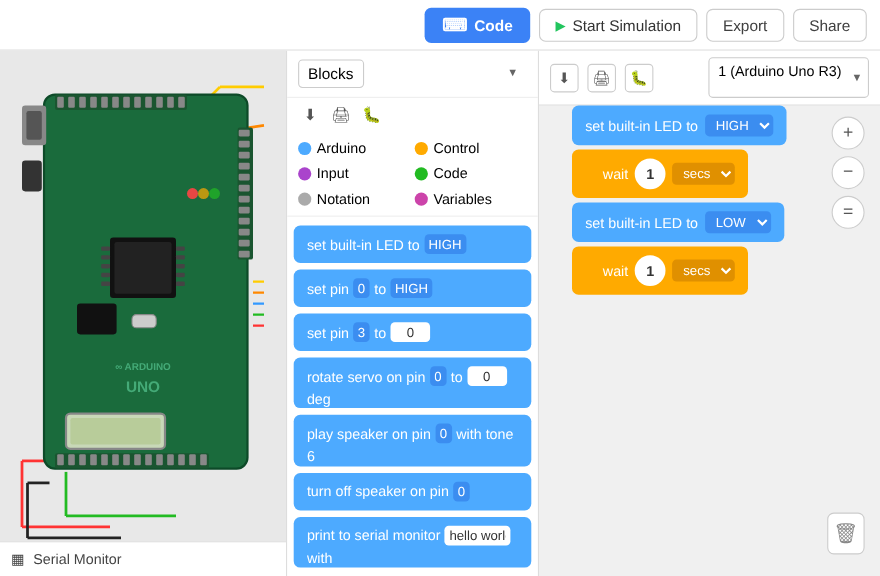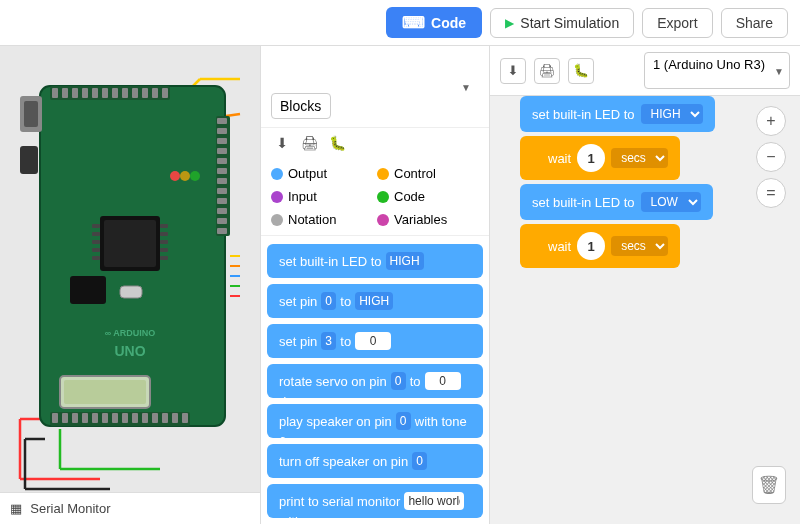--- a/index.html
+++ b/index.html
@@ -52,21 +52,21 @@
     
     .blocks-panel {
       width: 230px; flex-shrink: 0; background: #fff; border-left: 1px solid #ddd; border-right: 1px solid #ddd;
       display: flex; flex-direction: column; overflow: hidden;
     }
     .blocks-header {
       padding: 8px 10px; border-bottom: 1px solid #eee; display: flex; align-items: center; gap: 6px;
     }
     .blocks-select {
       flex: 1; border: 1px solid #ccc; border-radius: 4px; padding: 4px 8px; font-size: 14px;
-      background: #fff; cursor: pointer; appearance: none; margin-top: 39px; -webkit-appearance: none;
+      background: #fff; cursor: pointer; appearance: none; -webkit-appearance: none;
     }
     .blocks-select-wrap {
       flex: 1; position: relative;
     }
     .blocks-select-wrap::after {
       content: '▼'; position: absolute; right: 8px; top: 50%; transform: translateY(-50%);
       font-size: 10px; color: #666; pointer-events: none;
     }
     .blocks-toolbar { display: flex; gap: 6px; padding: 4px 10px; align-items: center; }
     .blocks-tool-icon { width: 22px; height: 22px; cursor: pointer; display: flex; align-items: center; justify-content: center; color: #555; font-size: 14px; }
@@ -305,21 +305,21 @@
 
     <div class="blocks-toolbar">
       <div class="blocks-tool-icon">⬇</div>
       <div class="blocks-tool-icon">🖨</div>
       <div class="blocks-tool-icon">🐛</div>
     </div>
 
     <div class="category-grid">
       <div class="cat-item">
         <div class="cat-dot" style="background:#4daaff"></div>
-        <span>Output</span>
+        <span>Arduino</span>
       </div>
       <div class="cat-item">
         <div class="cat-dot" style="background:#ffaa00"></div>
         <span>Control</span>
       </div>
       <div class="cat-item">
         <div class="cat-dot" style="background:#aa44cc"></div>
         <span>Input</span>
       </div>
       <div class="cat-item">

